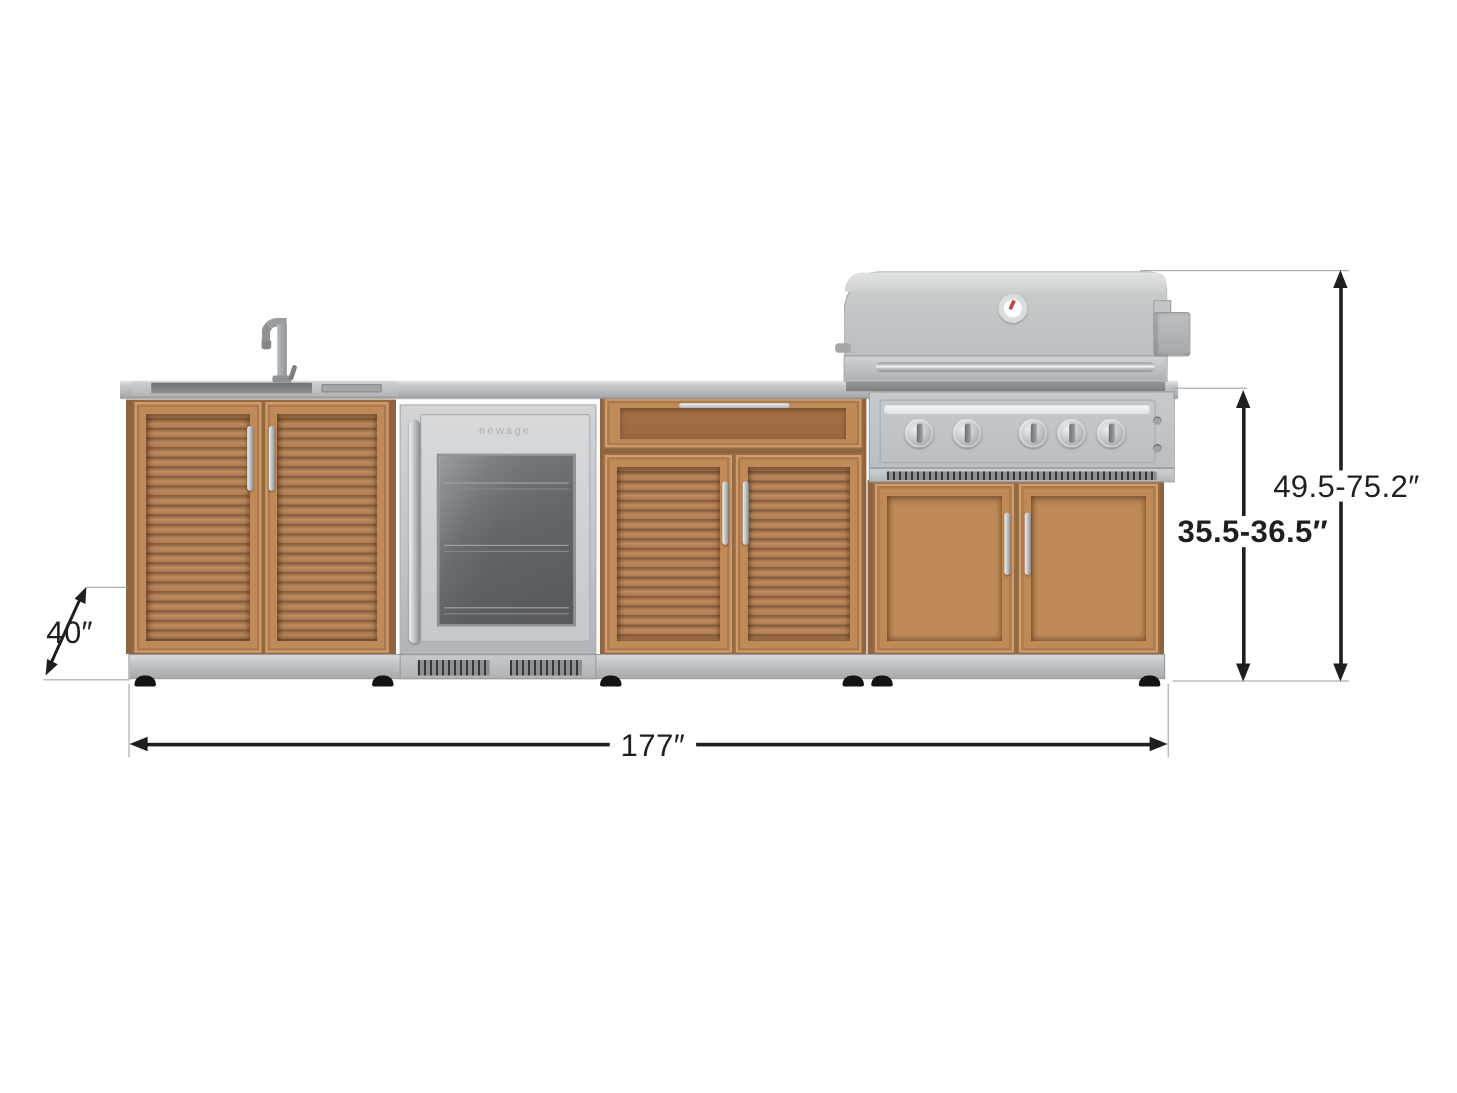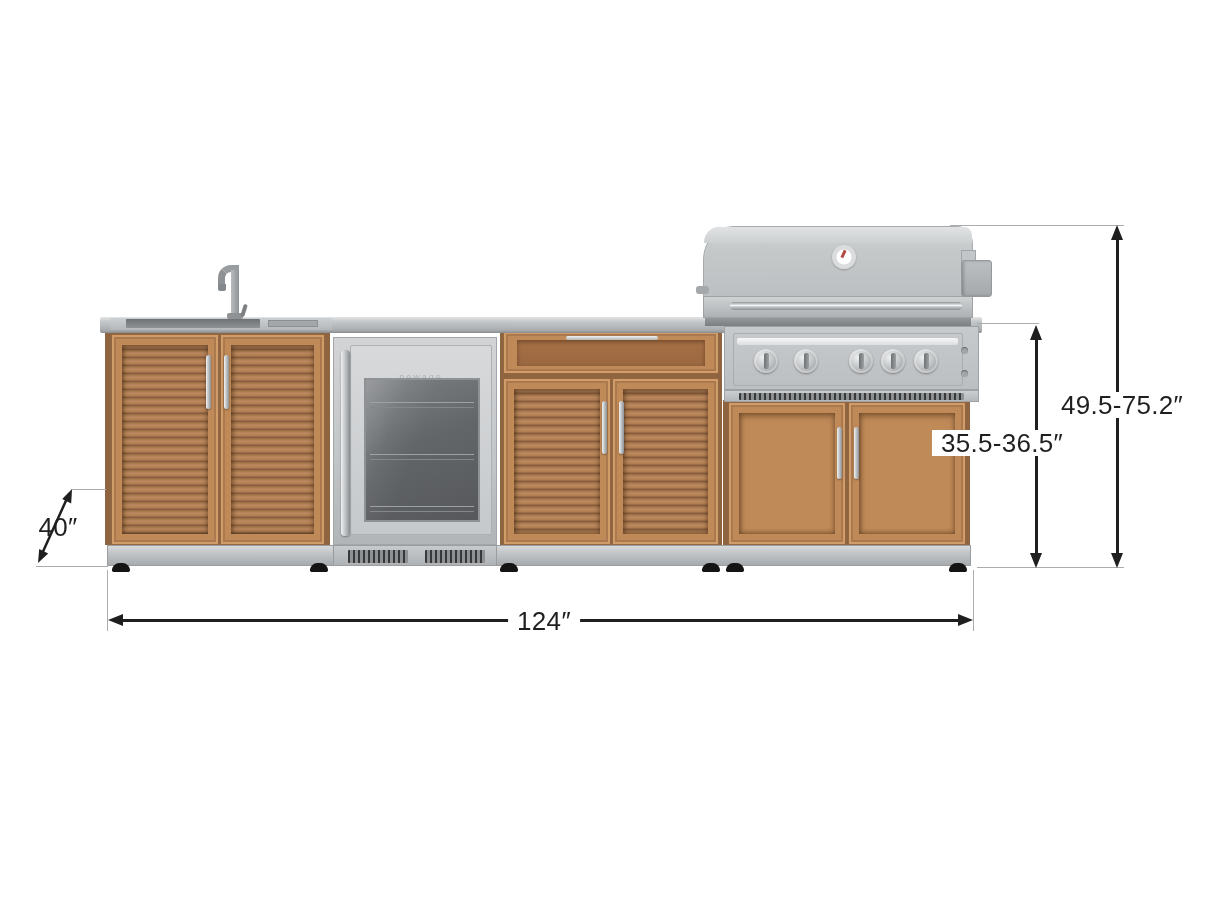--- a/index.html
+++ b/index.html
@@ -83,21 +83,21 @@
     <div class="louver wood-sm" style="inset:10px;"></div>
     <div class="vhandle" style="left:94px;top:20px;height:54px;"></div>
   </div>
   <div class="wood-frame" style="left:220px;top:334px;width:105px;height:211px;">
     <div class="louver wood-sm" style="inset:10px;"></div>
     <div class="vhandle" style="left:3px;top:20px;height:54px;"></div>
   </div>
 
   <div style="left:333px;top:337px;width:164px;height:208px;background:linear-gradient(180deg,#d2d4d6,#c2c5c7 60%,#b2b5b7);border:1px solid #a3a6a8;">
     <div style="left:16px;top:7px;width:142px;height:190px;background:linear-gradient(180deg,#d7d9db,#c6c9cb);border:1px solid #aeb1b3;border-radius:2px;">
-      <div style="left:50%;top:26px;transform:translateX(-50%);position:absolute;font-size:9px;letter-spacing:2px;color:#aeb1b3;">newage</div>
+      <div style="left:50%;top:8px;transform:translateX(-50%);position:absolute;font-size:9px;letter-spacing:2px;color:#aeb1b3;">newage</div>
       <div style="left:13px;top:32px;width:116px;height:144px;border:2px solid #8f9294;background:linear-gradient(160deg,#7d8083,#636669 45%,#56585b);">
         <div style="inset:0;background:linear-gradient(110deg,rgba(255,255,255,.22) 0%,rgba(255,255,255,.05) 26%,rgba(255,255,255,0) 45%);"></div>
         <div style="left:4px;top:22px;width:104px;height:6px;border-top:1.5px solid #9ea1a3;border-bottom:1.5px solid #85888a;"></div>
         <div style="left:4px;top:74px;width:104px;height:6px;border-top:1.5px solid #9ea1a3;border-bottom:1.5px solid #85888a;"></div>
         <div style="left:4px;top:126px;width:104px;height:6px;border-top:1.5px solid #9ea1a3;border-bottom:1.5px solid #85888a;"></div>
       </div>
     </div>
     <div style="left:7px;top:12px;width:9px;height:186px;border-radius:4px;background:linear-gradient(90deg,#eef0f1,#b5b8ba 60%,#8a8d8f);box-shadow:0 1px 2px rgba(0,0,0,.35);"></div>
   </div>
 
@@ -200,28 +200,28 @@
     <div class="dimline" style="left:1116px;top:232px;width:2.5px;height:330px;"></div>
     <div class="arr up" style="left:1111px;top:225px;"></div>
     <div class="arr down" style="left:1111px;top:553px;"></div>
     <span class="dim-label" style="left:1122px;top:405px;">49.5-75.2″</span>
   </div>
 
   <div style="left:0;top:0;width:0;height:0;">
     <div class="dimline" style="left:1035px;top:332px;width:2.5px;height:230px;"></div>
     <div class="arr up" style="left:1030px;top:325px;"></div>
     <div class="arr down" style="left:1030px;top:553px;"></div>
-    <span class="dim-label" style="left:1002px;top:443px;">35.5-36.5″</span>
+    <span class="dim-label" style="left:1044px;top:443px;font-weight:bold;">35.5-36.5″</span>
   </div>
 
   <div style="left:0;top:0;width:0;height:0;">
     <div class="dimline" style="left:114px;top:619px;width:853px;height:2.5px;"></div>
     <div class="arr left" style="left:108px;top:614px;"></div>
     <div class="arr right" style="left:958px;top:614px;"></div>
-    <span class="dim-label" style="left:544px;top:621px;">124″</span>
+    <span class="dim-label" style="left:544px;top:621px;">177″</span>
   </div>
 
   <div style="left:0;top:0;width:0;height:0;">
     <svg style="left:28px;top:483px;" width="52" height="92" viewBox="0 0 52 92">
       <line x1="41" y1="11" x2="13" y2="73" stroke="#1f1f1f" stroke-width="2.5"></line>
       <polygon points="44,6 43.2,20.4 34.2,16.0" fill="#1f1f1f"></polygon>
       <polygon points="10,80 20.2,70.5 11.2,66.1" fill="#1f1f1f"></polygon>
     </svg>
     <span class="dim-label" style="left:58px;top:527px;background:transparent;">40″</span>
   </div>

